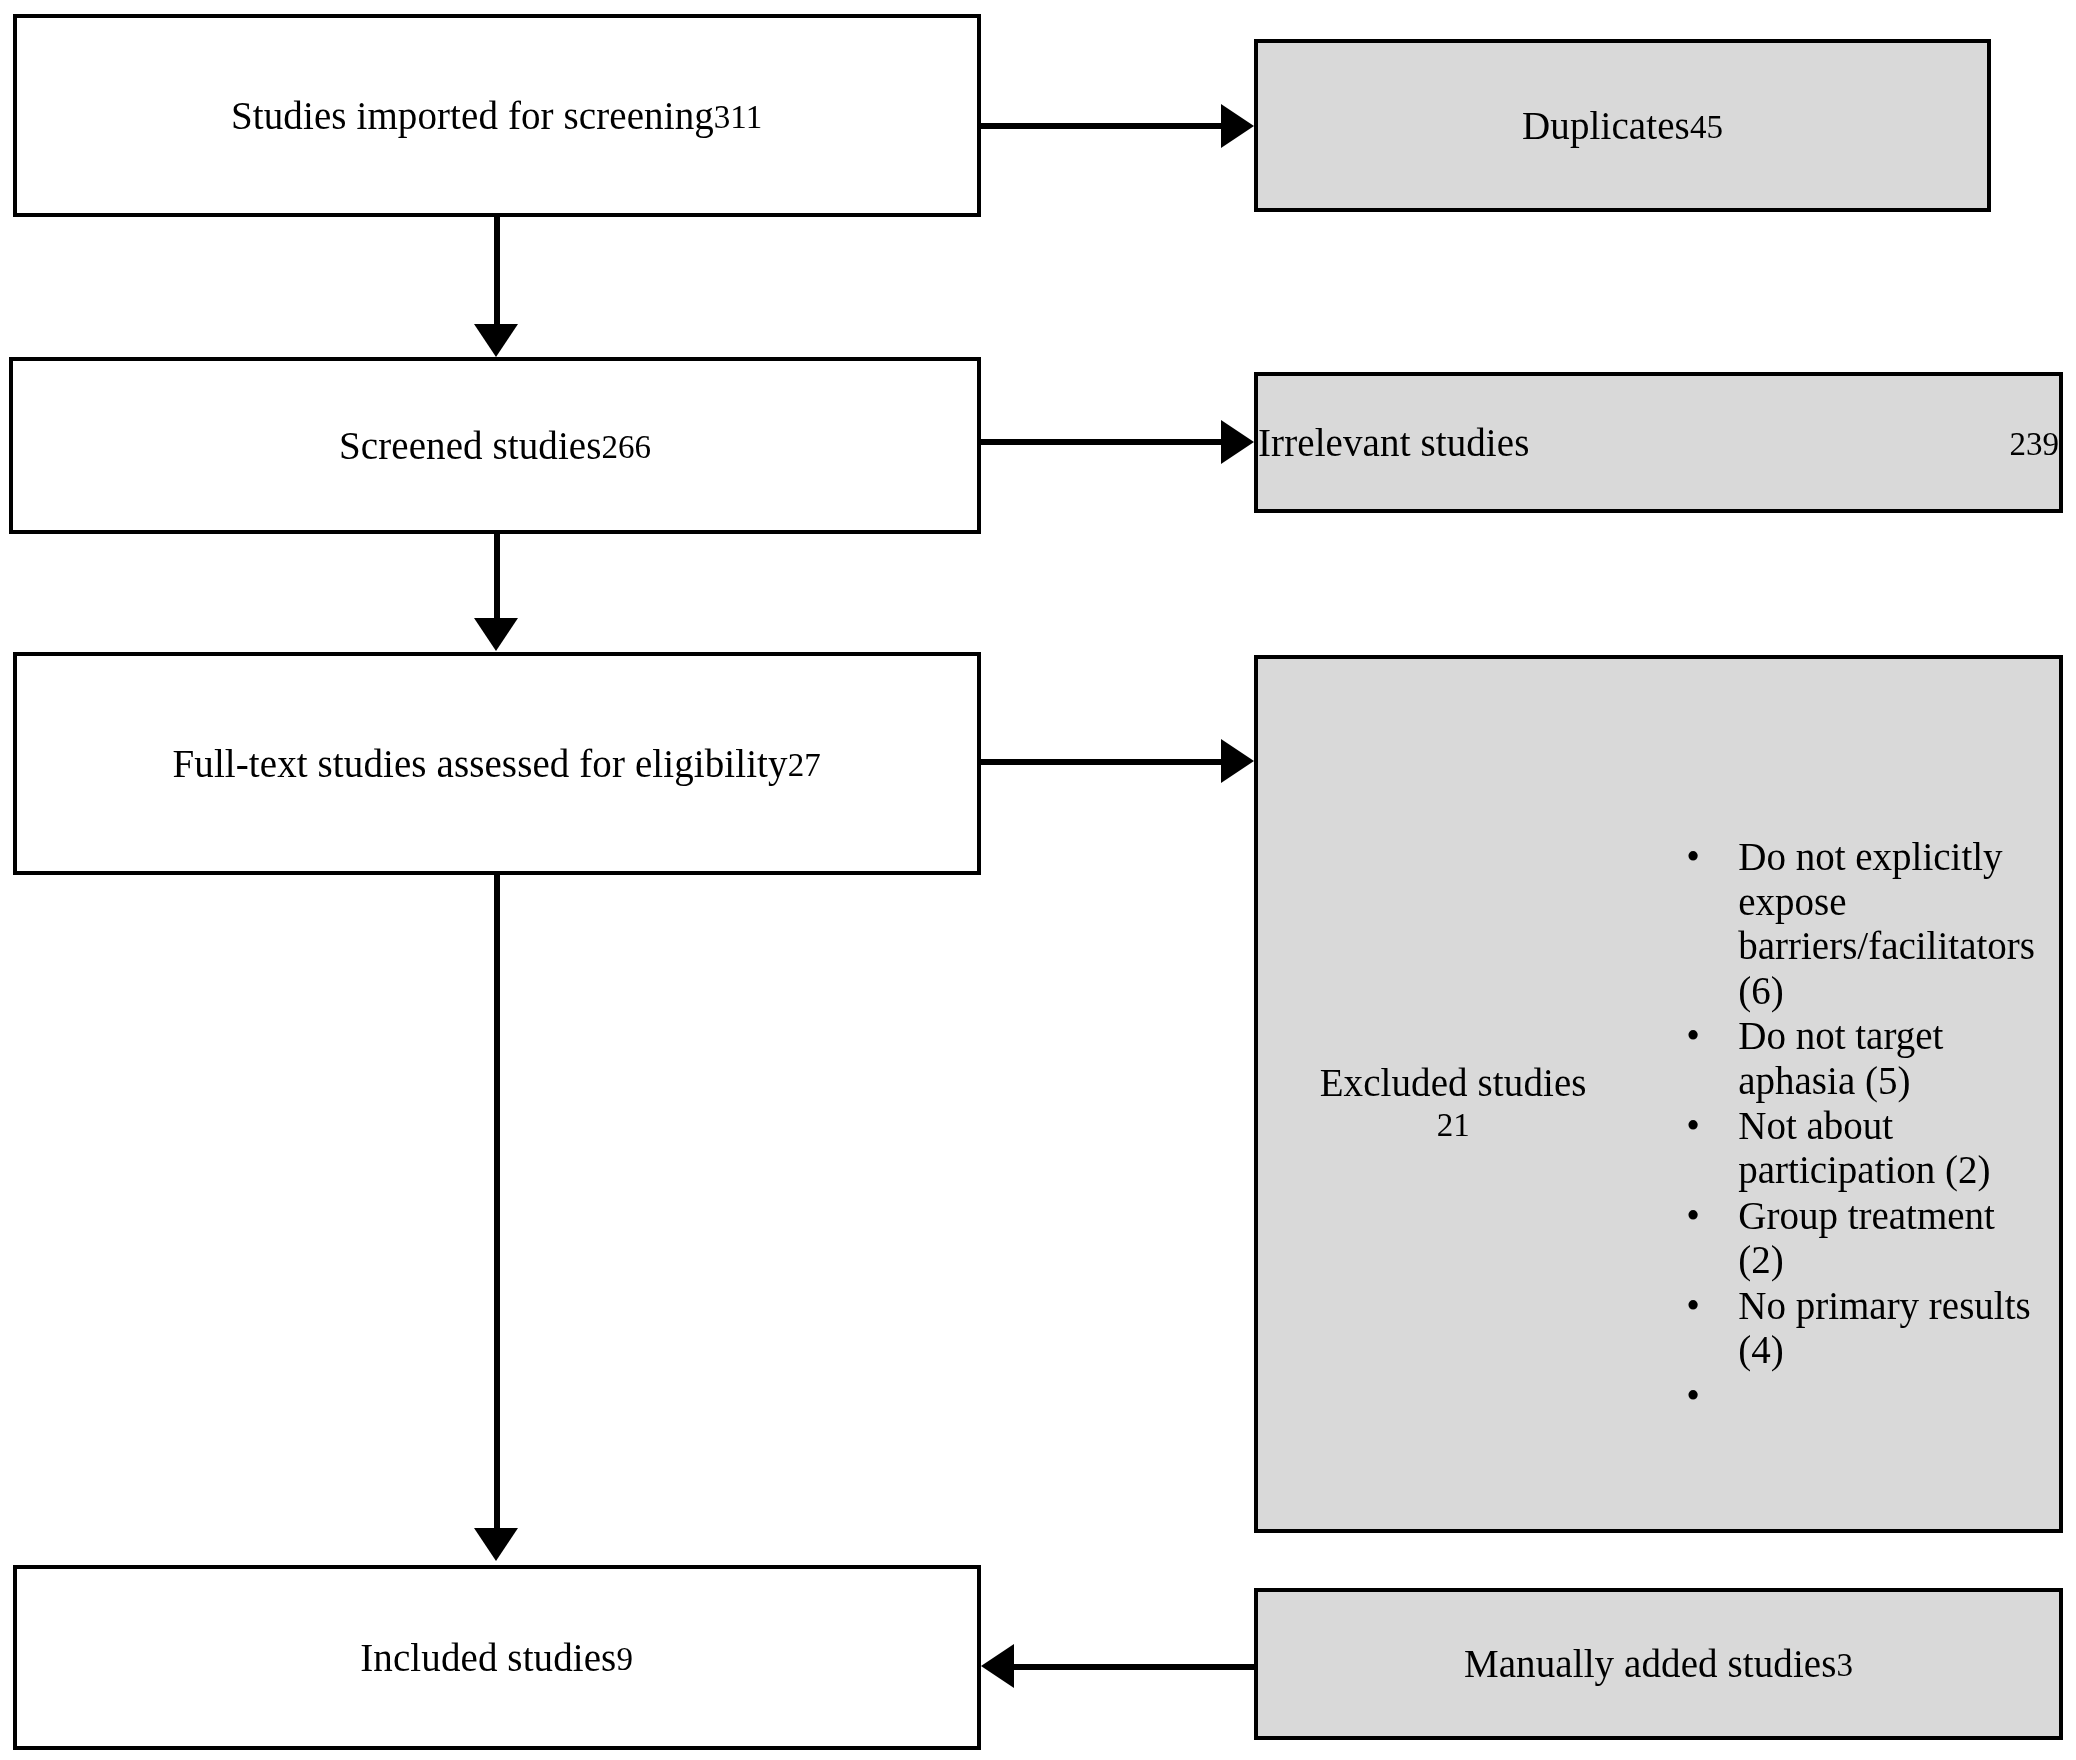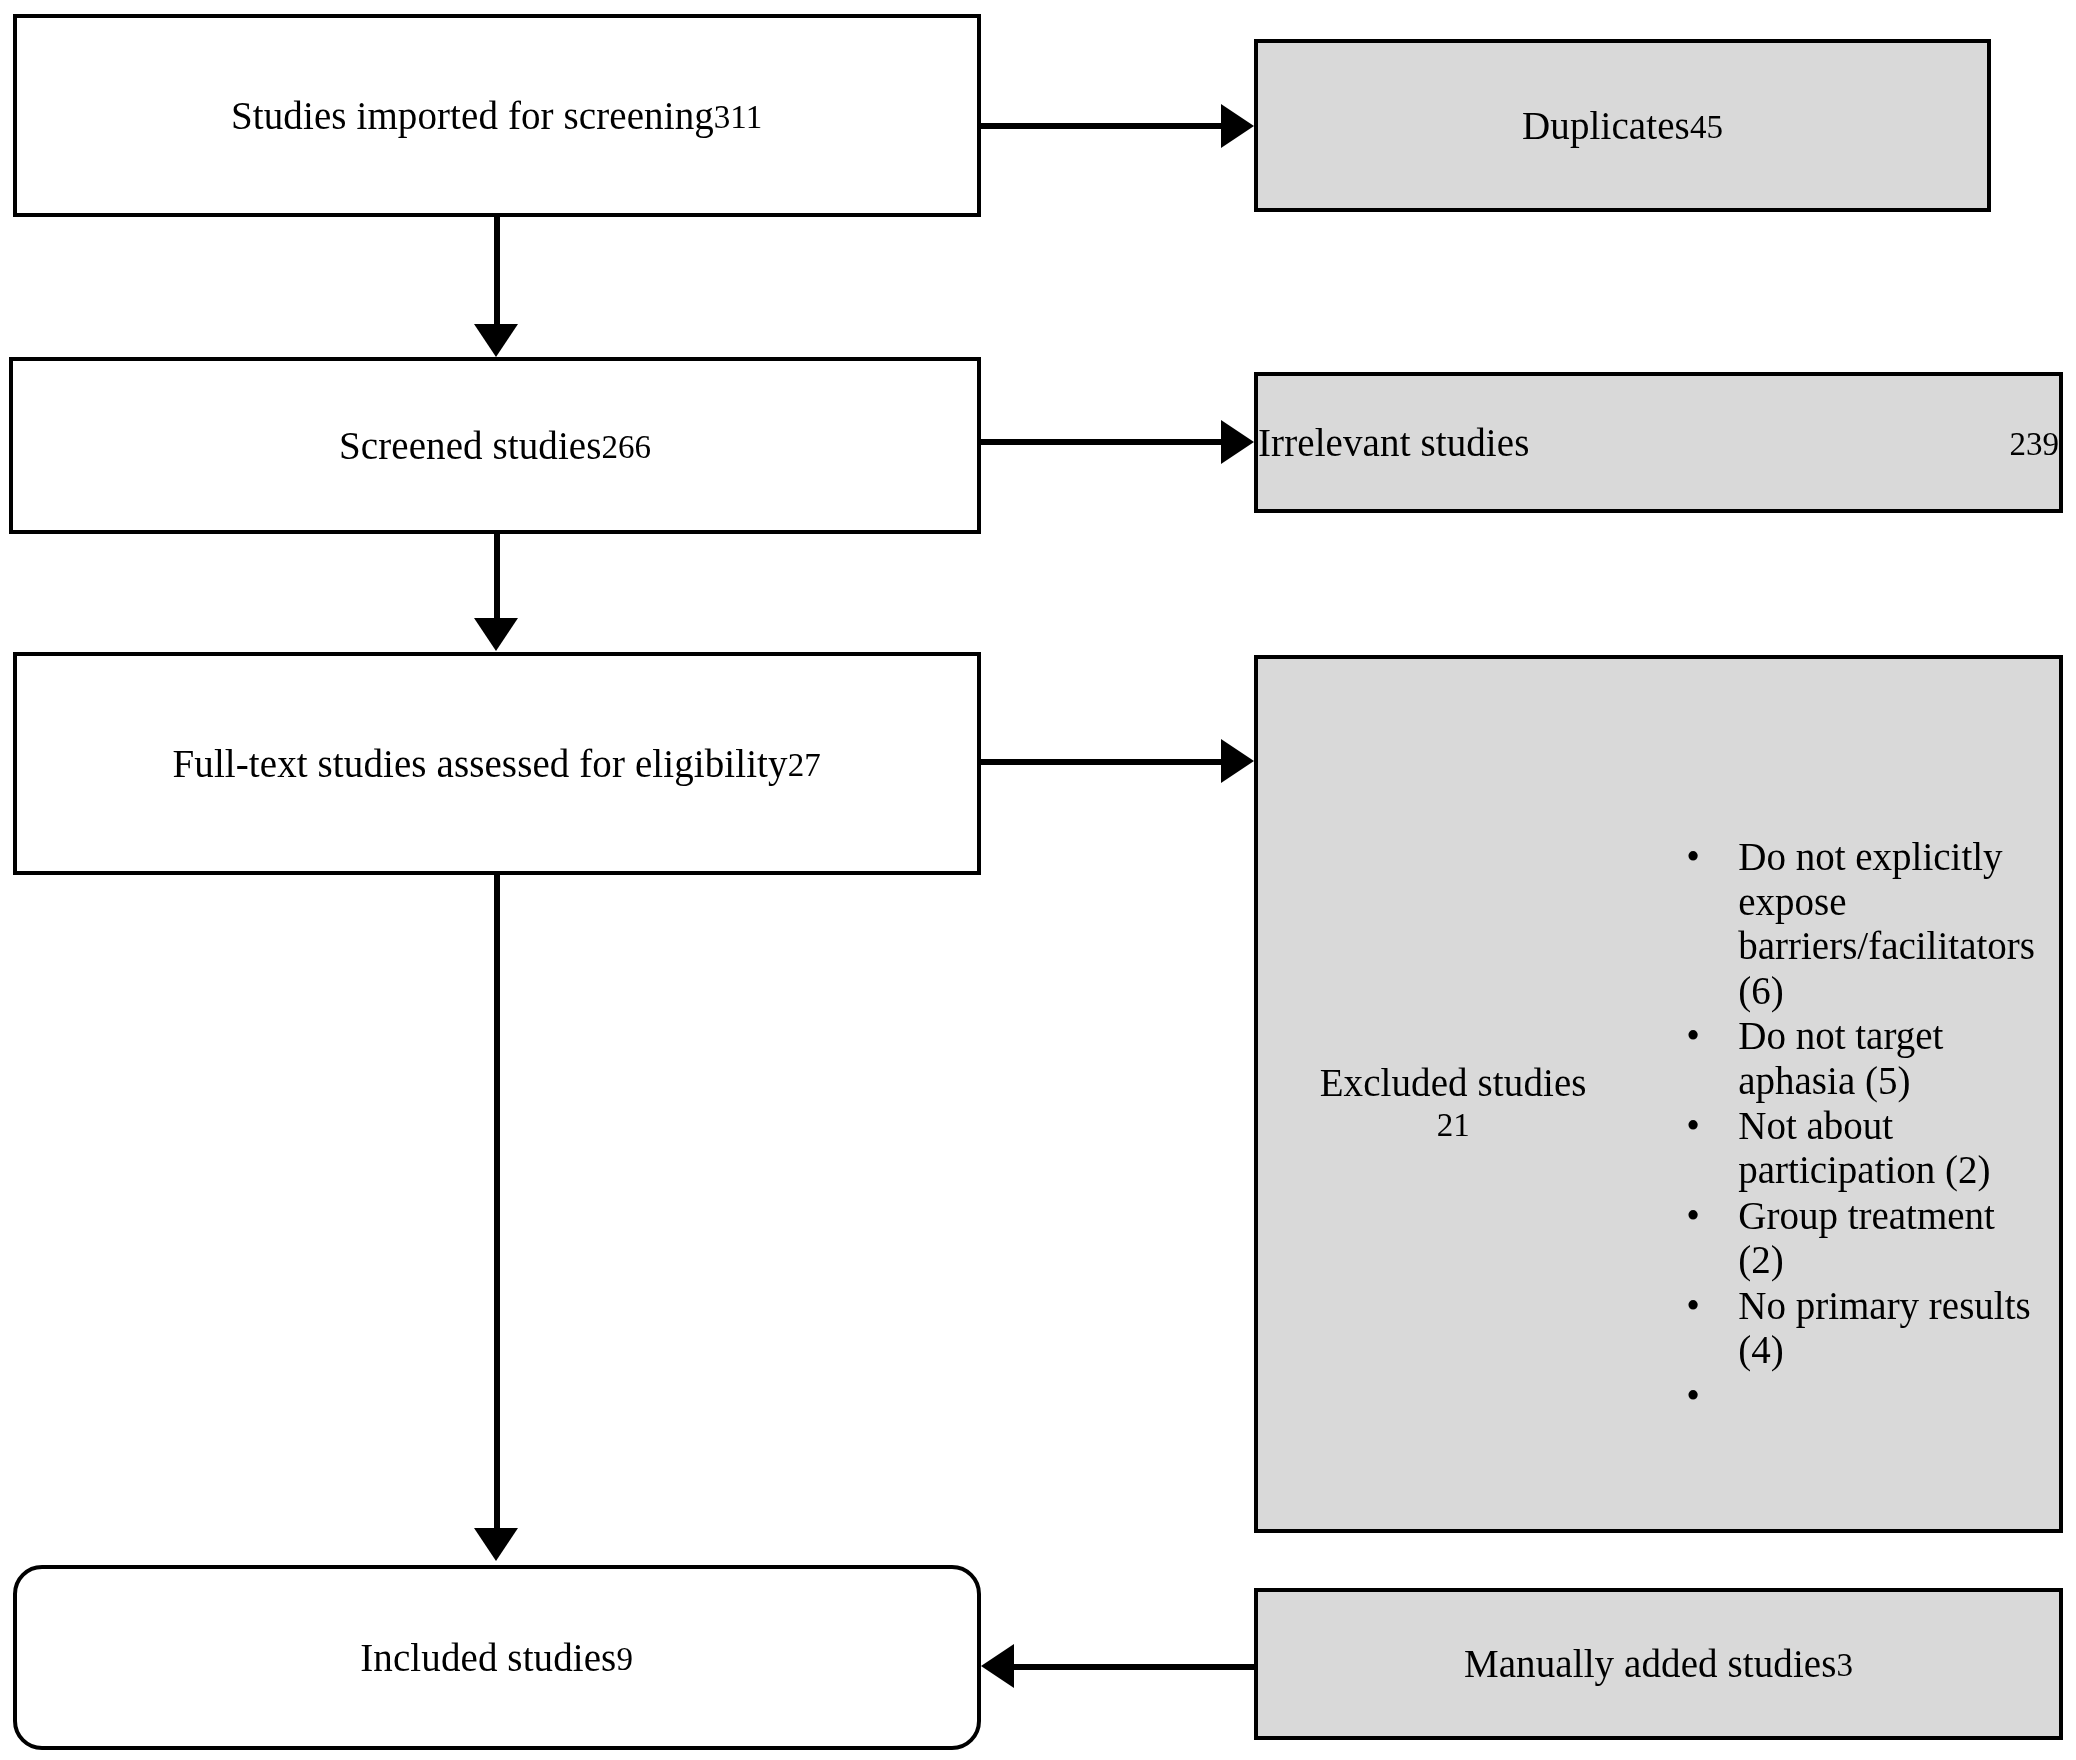--- a/index.html
+++ b/index.html
@@ -123,21 +123,21 @@
   <div class="node white" style="left:9px; top:357px; width:972px; height:177px;">
     <div class="node-label">Screened studies</div>
     <div class="node-count">266</div>
   </div>
 
   <div class="node white" style="left:12.6px; top:652px; width:968px; height:223px;text-align:center;">
     <div class="node-label">Full-text studies assessed for eligibility</div>
     <div class="node-count">27</div>
   </div>
 
-  <div class="node white" style="left:12.6px; top:1565px; width:968px; height:185px;border-radius:29px;">
+  <div class="node white" style="left:12.6px; top:1565px; width:968px; height:185px;">
     <div class="node-label">Included studies</div>
     <div class="node-count">9</div>
   </div>
 
   <div class="node gray" style="left:1254px; top:39px; width:737px; height:173px;">
     <div class="node-label">Duplicates</div>
     <div class="node-count">45</div>
   </div>
 
   <div class="node gray" style="left:1254px; top:372px; width:809px; height:141px;justify-content:space-between;">

